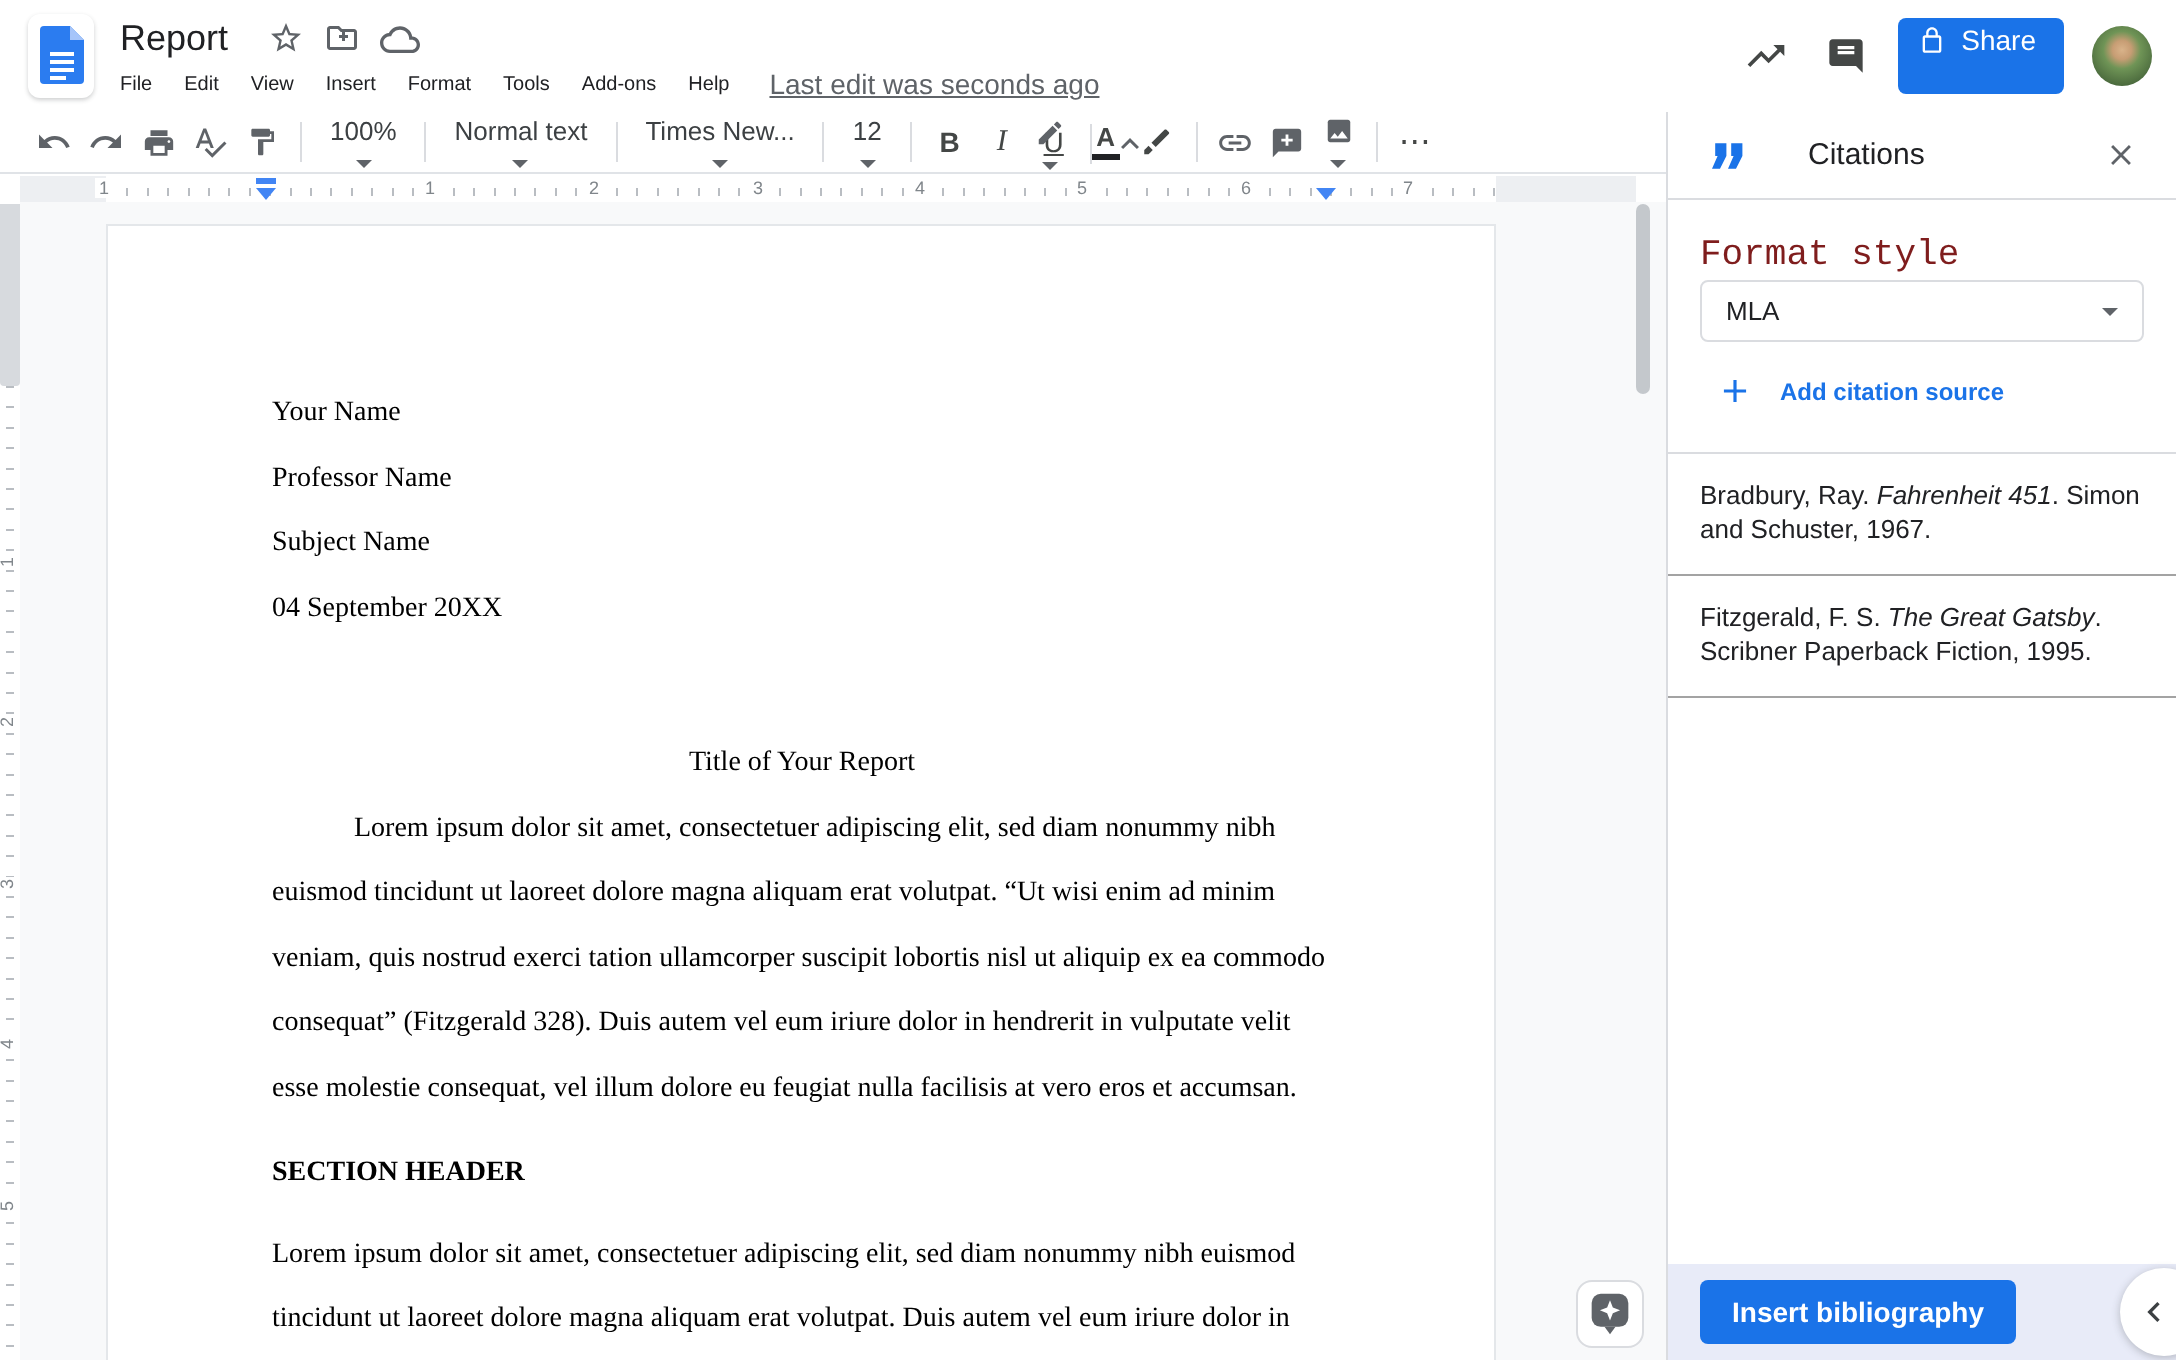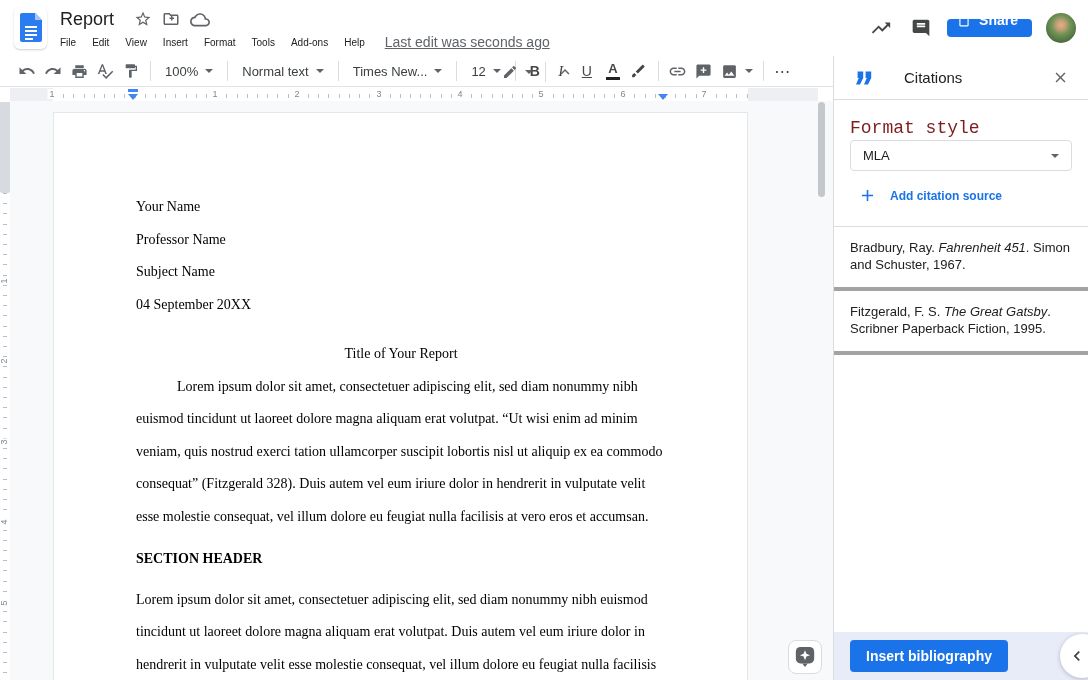--- a/index.html
+++ b/index.html
@@ -13,32 +13,32 @@
   .logo-tile { position:absolute; left:14px; top:7px; width:33px; height:42px; background:#fff;
                border-radius:6px; box-shadow:0 1px 2px rgba(60,64,67,.25); display:flex; align-items:center; justify-content:center; }
   .doc-title-row { position:absolute; left:60px; top:7px; height:24px; display:flex; align-items:center; }
   .doc-title { font-size:18px; color:#202124; margin-right:20px; }
   .title-icons { display:flex; align-items:center; gap:10px; }
   .menubar { position:absolute; left:52px; top:32px; height:20px; display:flex; align-items:center; }
   .menu-item { font-size:10px; color:#202124; padding:1px 8px; border-radius:4px; cursor:pointer; }
   .last-edit { font-size:14px; color:#5f6368; text-decoration:underline; margin-left:12px; cursor:pointer; }
   .top-right { position:absolute; right:12px; top:0; height:56px; display:flex; align-items:center; }
   .tr-iconbtn { width:40px; height:40px; border-radius:50%; display:flex; align-items:center; justify-content:center; cursor:pointer; }
-  .share-btn { height:18px; background:#1a73e8; border-radius:4px; color:#fff; font-size:14px; font-weight:700;
+  .share-btn { height:38px; background:#1a73e8; border-radius:4px; color:#fff; font-size:14px; font-weight:400;
                display:flex; align-items:center; padding:0 14px 16px 10px; gap:8px; margin:0 14px 0 6px; cursor:pointer; }
   .avatar { width:30px; height:30px; border-radius:50%; cursor:pointer;
             background:radial-gradient(circle at 50% 40%, #d9b38a 0%, #c79d74 20%, #6f9456 40%, #49683c 78%, #39522f 100%); }
 
   
   .toolbar { position:absolute; left:0; top:56px; width:833px; height:31px; background:#fff;
              border-bottom:1px solid #e0e3e7; display:flex; align-items:center; padding-left:14px; }
   .tb-btn { width:26px; height:26px; border-radius:4px; display:flex; align-items:center; justify-content:center; cursor:pointer; }
   .tb-sep { width:1px; height:20px; background:#dadce0; margin:0 6px; }
   .tb-drop { display:flex; align-items:center; gap:7px; padding:0 8px; height:26px; border-radius:4px;
-             font-size:13px; color:#3c4043; cursor:pointer; }
+             font-size:13px; color:#3c4043; cursor:pointer;flex-direction:column; }
   .caret { width:0; height:0; border-left:4px solid transparent; border-right:4px solid transparent; border-top:4px solid #5f6368; }
   .tb-B { font-weight:700; font-size:14px; color:#444746; }
   .tb-I { font-family:"Liberation Serif", serif; font-style:italic; font-size:15px; color:#444746; }
   .tb-U { font-size:14px; text-decoration:underline; color:#444746; }
   .tb-A { font-size:13px; font-weight:700; color:#444746; line-height:12px; text-align:center; }
   .tb-A .bar { display:block; width:14px; height:3px; background:#202124; margin-top:2px; }
   .tb-more { font-size:16px; color:#444746; letter-spacing:1px; }
   .tb-right { position:absolute; right:255px; top:0; height:31px; display:flex; align-items:center; }
 
   
@@ -54,42 +54,42 @@
   .vruler .margin-block { position:absolute; left:0; top:14px; width:10px; height:91px; background:#d7dade; border-radius:0 0 2px 2px; }
   .vruler .ticks { position:absolute; left:3px; top:105px; width:4px; height:487px;
         background:repeating-linear-gradient(to bottom, #b9bdc2 0 1px, transparent 1px 10.2px); }
   .vnum { position:absolute; left:0px; font-size:9px; color:#80868b; background:#fff; transform:rotate(-90deg); padding:0 1px; }
 
   
   .doc-bg { position:absolute; left:10px; top:101px; width:823px; height:579px; background:#f8f9fa; }
   .page { position:absolute; left:43px; top:11px; width:695px; height:600px; background:#fff; border:1px solid #e4e7ea; }
   .page-content { position:absolute; left:82px; top:78px; width:530px;
                   font-family:"Liberation Serif", serif; font-size:14px; line-height:32.5px; color:#000; }
-  .doc-title-line { margin-top:17px; text-align:center; }
+  .doc-title-line { margin-top:45px; text-align:center; }
   .para1 { text-indent:41px; }
   .section-h { margin-top:10px;font-weight:bold; }
   .para2 { margin-top:8px; }
   .vscroll { position:absolute; left:808px; top:1px; width:7px; height:95px; background:#c4c8cc; border-radius:4px; cursor:pointer; }
   .explore-btn { position:absolute; left:778px; top:539px; width:34px; height:34px; background:#fff;
                  border:1px solid #dadce0; border-radius:8px; cursor:pointer; display:flex; align-items:center; justify-content:center; }
 
   
   .panel { position:absolute; left:833px; top:56px; width:255px; height:624px; background:#fff; border-left:1px solid #dadce0; }
   .panel-header { position:absolute; left:0; top:0; width:100%; height:44px; border-bottom:1px solid #dadce0;
                   display:flex; align-items:center; padding:0 16px 0 20px; }
   .panel-title { font-size:15px; color:#202124; margin-left:30px; flex:1; }
   .panel-close { width:24px; height:24px; display:flex; align-items:center; justify-content:center; cursor:pointer; }
   .format-label { position:absolute; left:16px; top:62px; font-size:18px; color:#7f1d1d;font-family:Liberation Mono, monospace; }
   .format-select { position:absolute; left:16px; top:84px; width:222px; height:31px; border:1px solid #dadce0; border-radius:4px;
                    display:flex; align-items:center; padding:0 12px; font-size:13px; color:#202124; cursor:pointer; }
   .format-select .caret { margin-left:auto; }
   .add-source { position:absolute; left:24px; top:130px; display:flex; align-items:center; gap:13px; cursor:pointer; }
   .add-source .label { font-size:12px; font-weight:700; color:#1a73e8; }
   .cite-list { position:absolute; left:0; top:170px; width:100%; border-top:1px solid #dadce0; }
-  .cite-card { padding:13px 16px 14px 16px; border-bottom:4px solid #a3a3a3; font-size:13px; line-height:16.5px;
+  .cite-card { padding:13px 16px 14px 16px; border-bottom:1px solid #a3a3a3; font-size:13px; line-height:16.5px;
                color:#202124; cursor:pointer; background:#fff; }
   .cite-card i { font-style:italic; }
   .panel-footer { position:absolute; left:0; top:576px; width:100%; height:48px; background:#e8ebf8; }
   .insert-bib { position:absolute; left:16px; top:8px; height:32px; padding:0 16px; background:#1a73e8; border:none;
                 border-radius:4px; color:#fff; font-size:14px; font-weight:700; font-family:"Liberation Sans",sans-serif; cursor:pointer; }
   .collapse-circle { position:absolute; right:-16px; top:2px; width:44px; height:44px; background:#fff; border-radius:50%;
                      box-shadow:0 1px 4px rgba(60,64,67,.3); display:flex; align-items:center; padding-left:7px; cursor:pointer; }
 </style>
 </head>
 <body>

